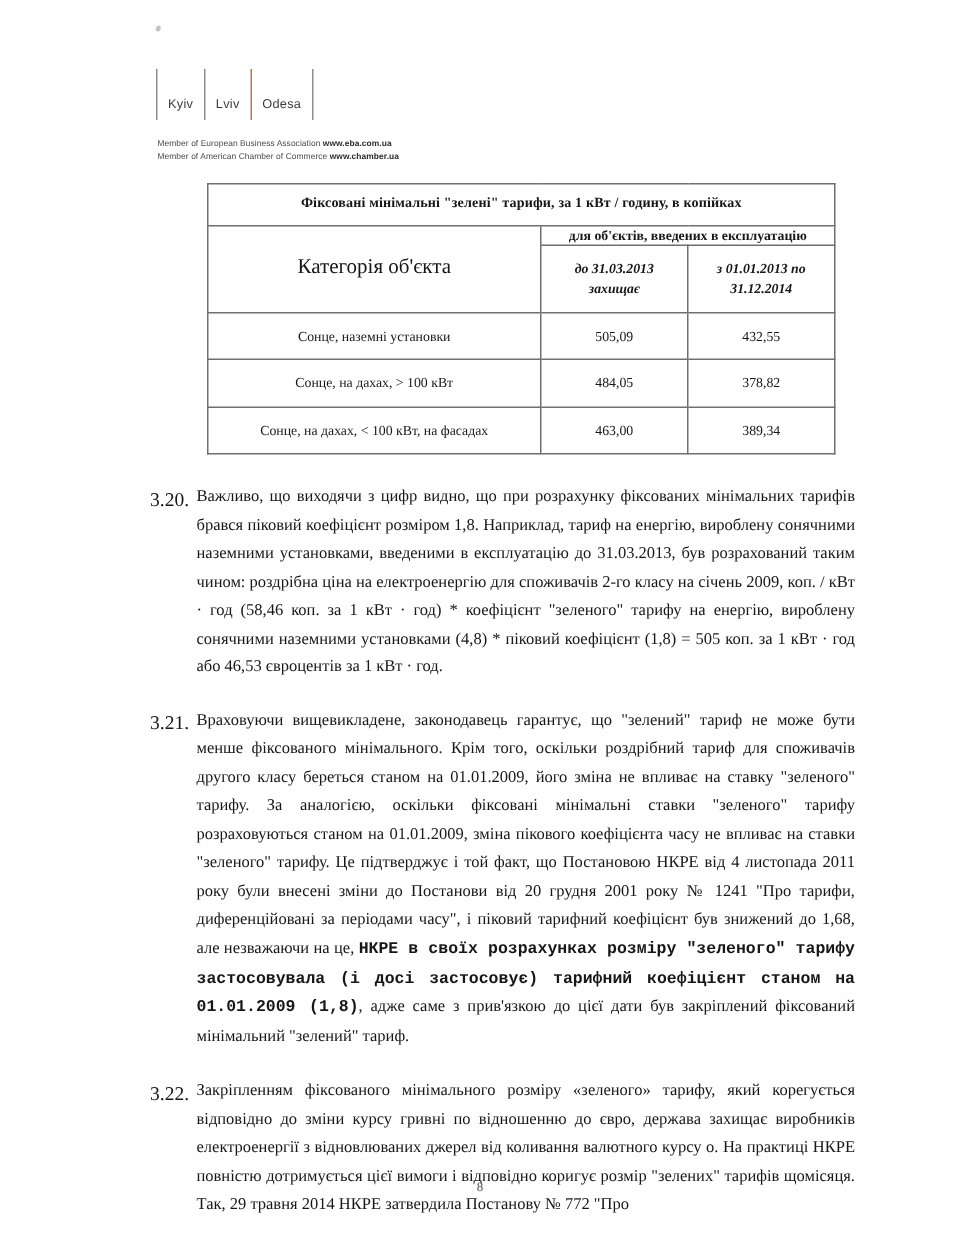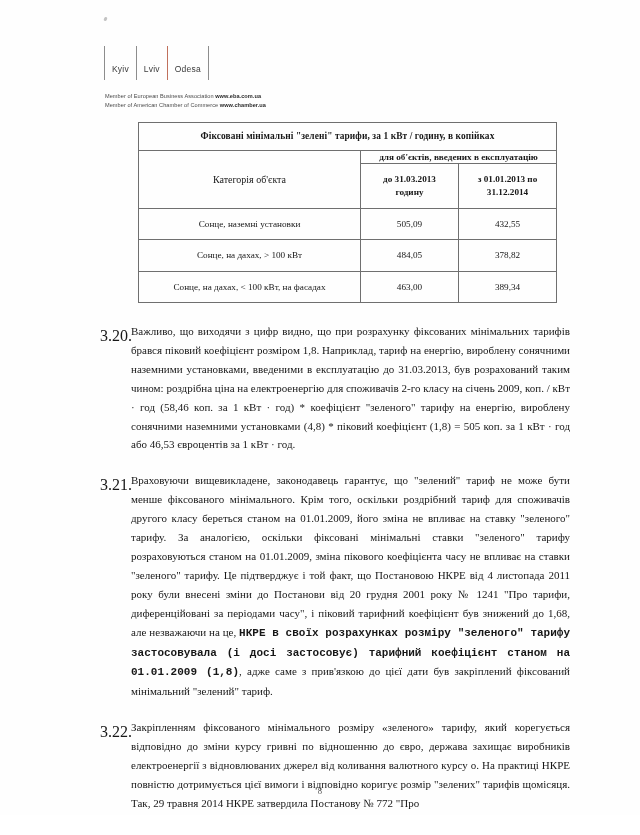--- a/index.html
+++ b/index.html
@@ -126,32 +126,33 @@
     line-height: 1.35;
     color: #171717;
   }
   .tariff-table .title-cell {
     font-weight: 700;
     font-size: 9.4px;
     padding: 7px 4px;
     letter-spacing: .1px;
   }
   .tariff-table .cat-head {
-    font-size: 10px;
+    font-size: 14px;
     padding: 9px 4px;
   }
   .tariff-table .period-head {
     font-weight: 700;
     font-size: 9.2px;
     padding: 0 4px;
   }
   .tariff-table .subhead {
     font-weight: 700;
     font-size: 9.2px;
     padding: 9px 4px 10px;
+    font-style: italic;
   }
   .tariff-table .row-label {
     padding: 9px 18px;
   }
   .tariff-table .value {
     padding: 9px 22px;
   }
 
   
   .body-text {
@@ -161,21 +162,21 @@
     width: 470px;
   }
   .para {
     display: flex;
     align-items: flex-start;
     margin-bottom: 17px;
   }
   .para-num {
     width: 31px;
     flex: 0 0 31px;
-    font-size: 16px;
+    font-size: 13px;
     line-height: 1.72;
     color: #171717;
   }
   .para-body {
     flex: 1 1 auto;
     font-size: 11px;
     line-height: 1.72;
     text-align: justify;
     color: #171717;
     hyphens: none;
@@ -233,21 +234,21 @@
       <tr>
         <td class="title-cell" colspan="3">Фіксовані мінімальні "зелені" тарифи, за 1 кВт / годину, в копійках</td>
       </tr>
       <tr>
         <td class="cat-head" rowspan="2">Категорія об'єкта</td>
         <td class="period-head" colspan="2">для об'єктів, введених в експлуатацію</td>
       </tr>
       <tr>
         <td class="subhead">
           <span>до 31.03.2013</span><br>
-          <span>годину</span>
+          <span>захищає</span>
         </td>
         <td class="subhead">
           <span>з 01.01.2013 по</span><br>
           <span>31.12.2014</span>
         </td>
       </tr>
 
       <tr>
         <td class="row-label">Сонце, наземні установки</td>
         <td class="value">505,09</td>

